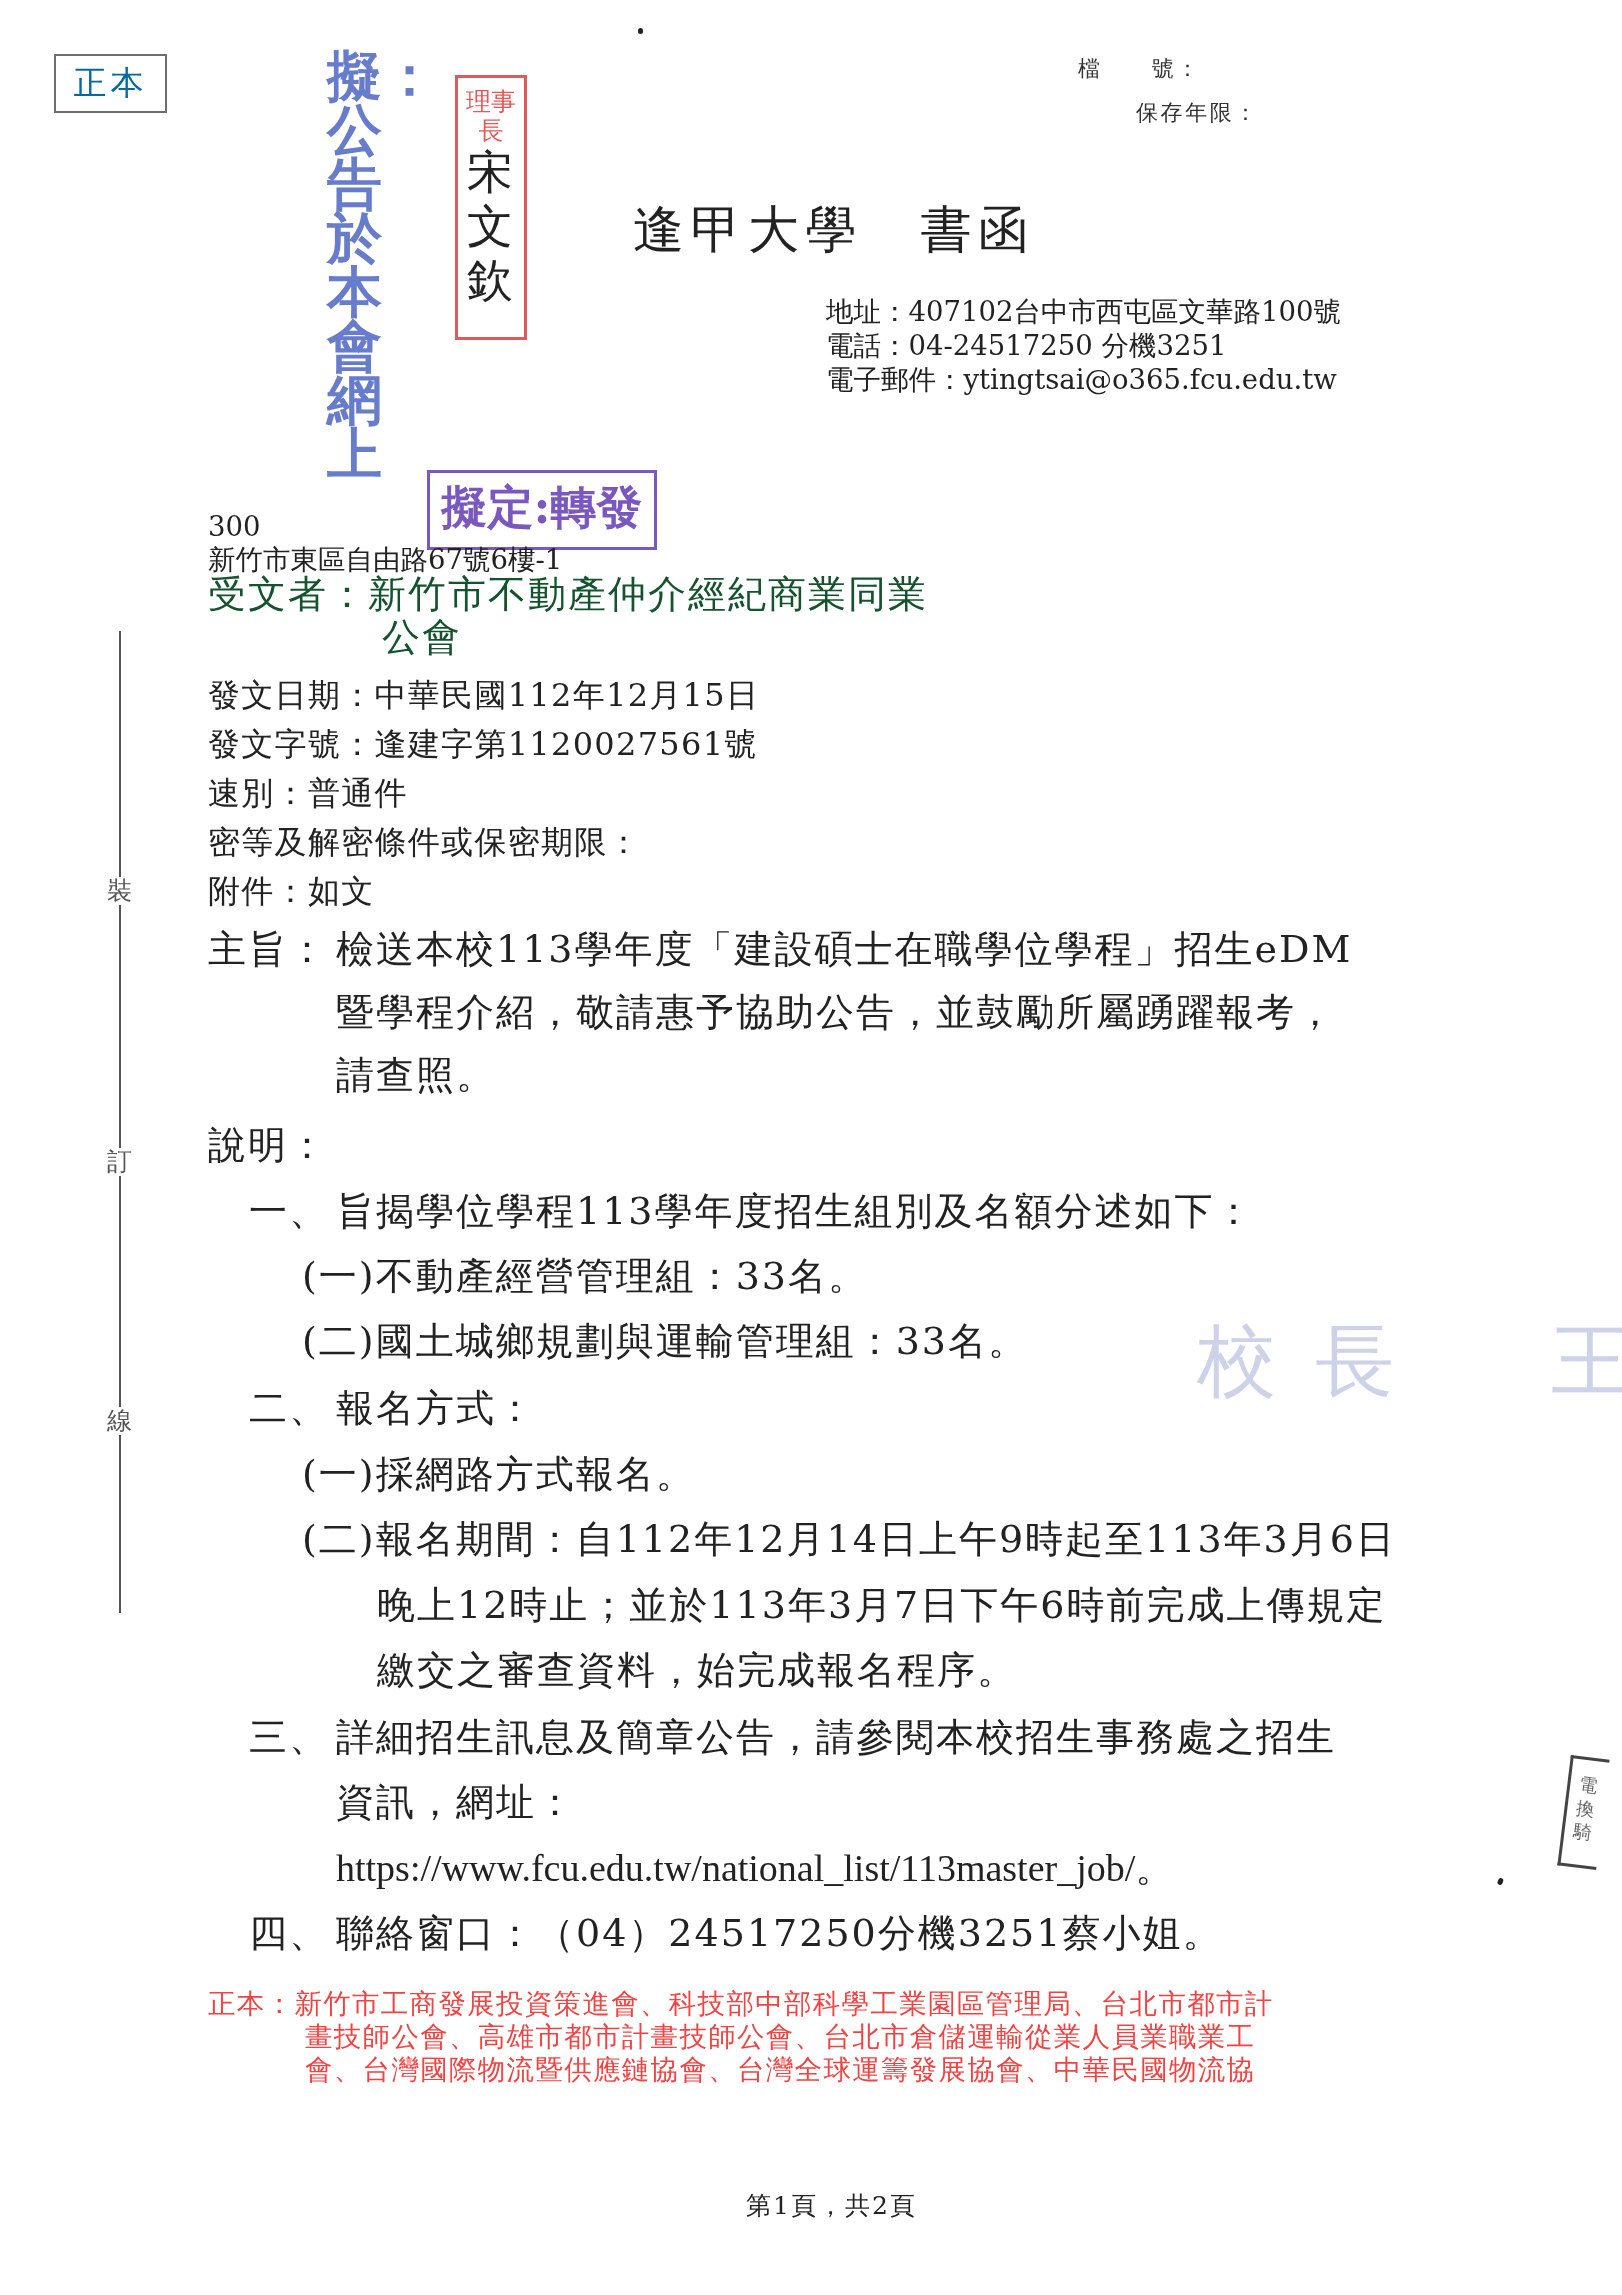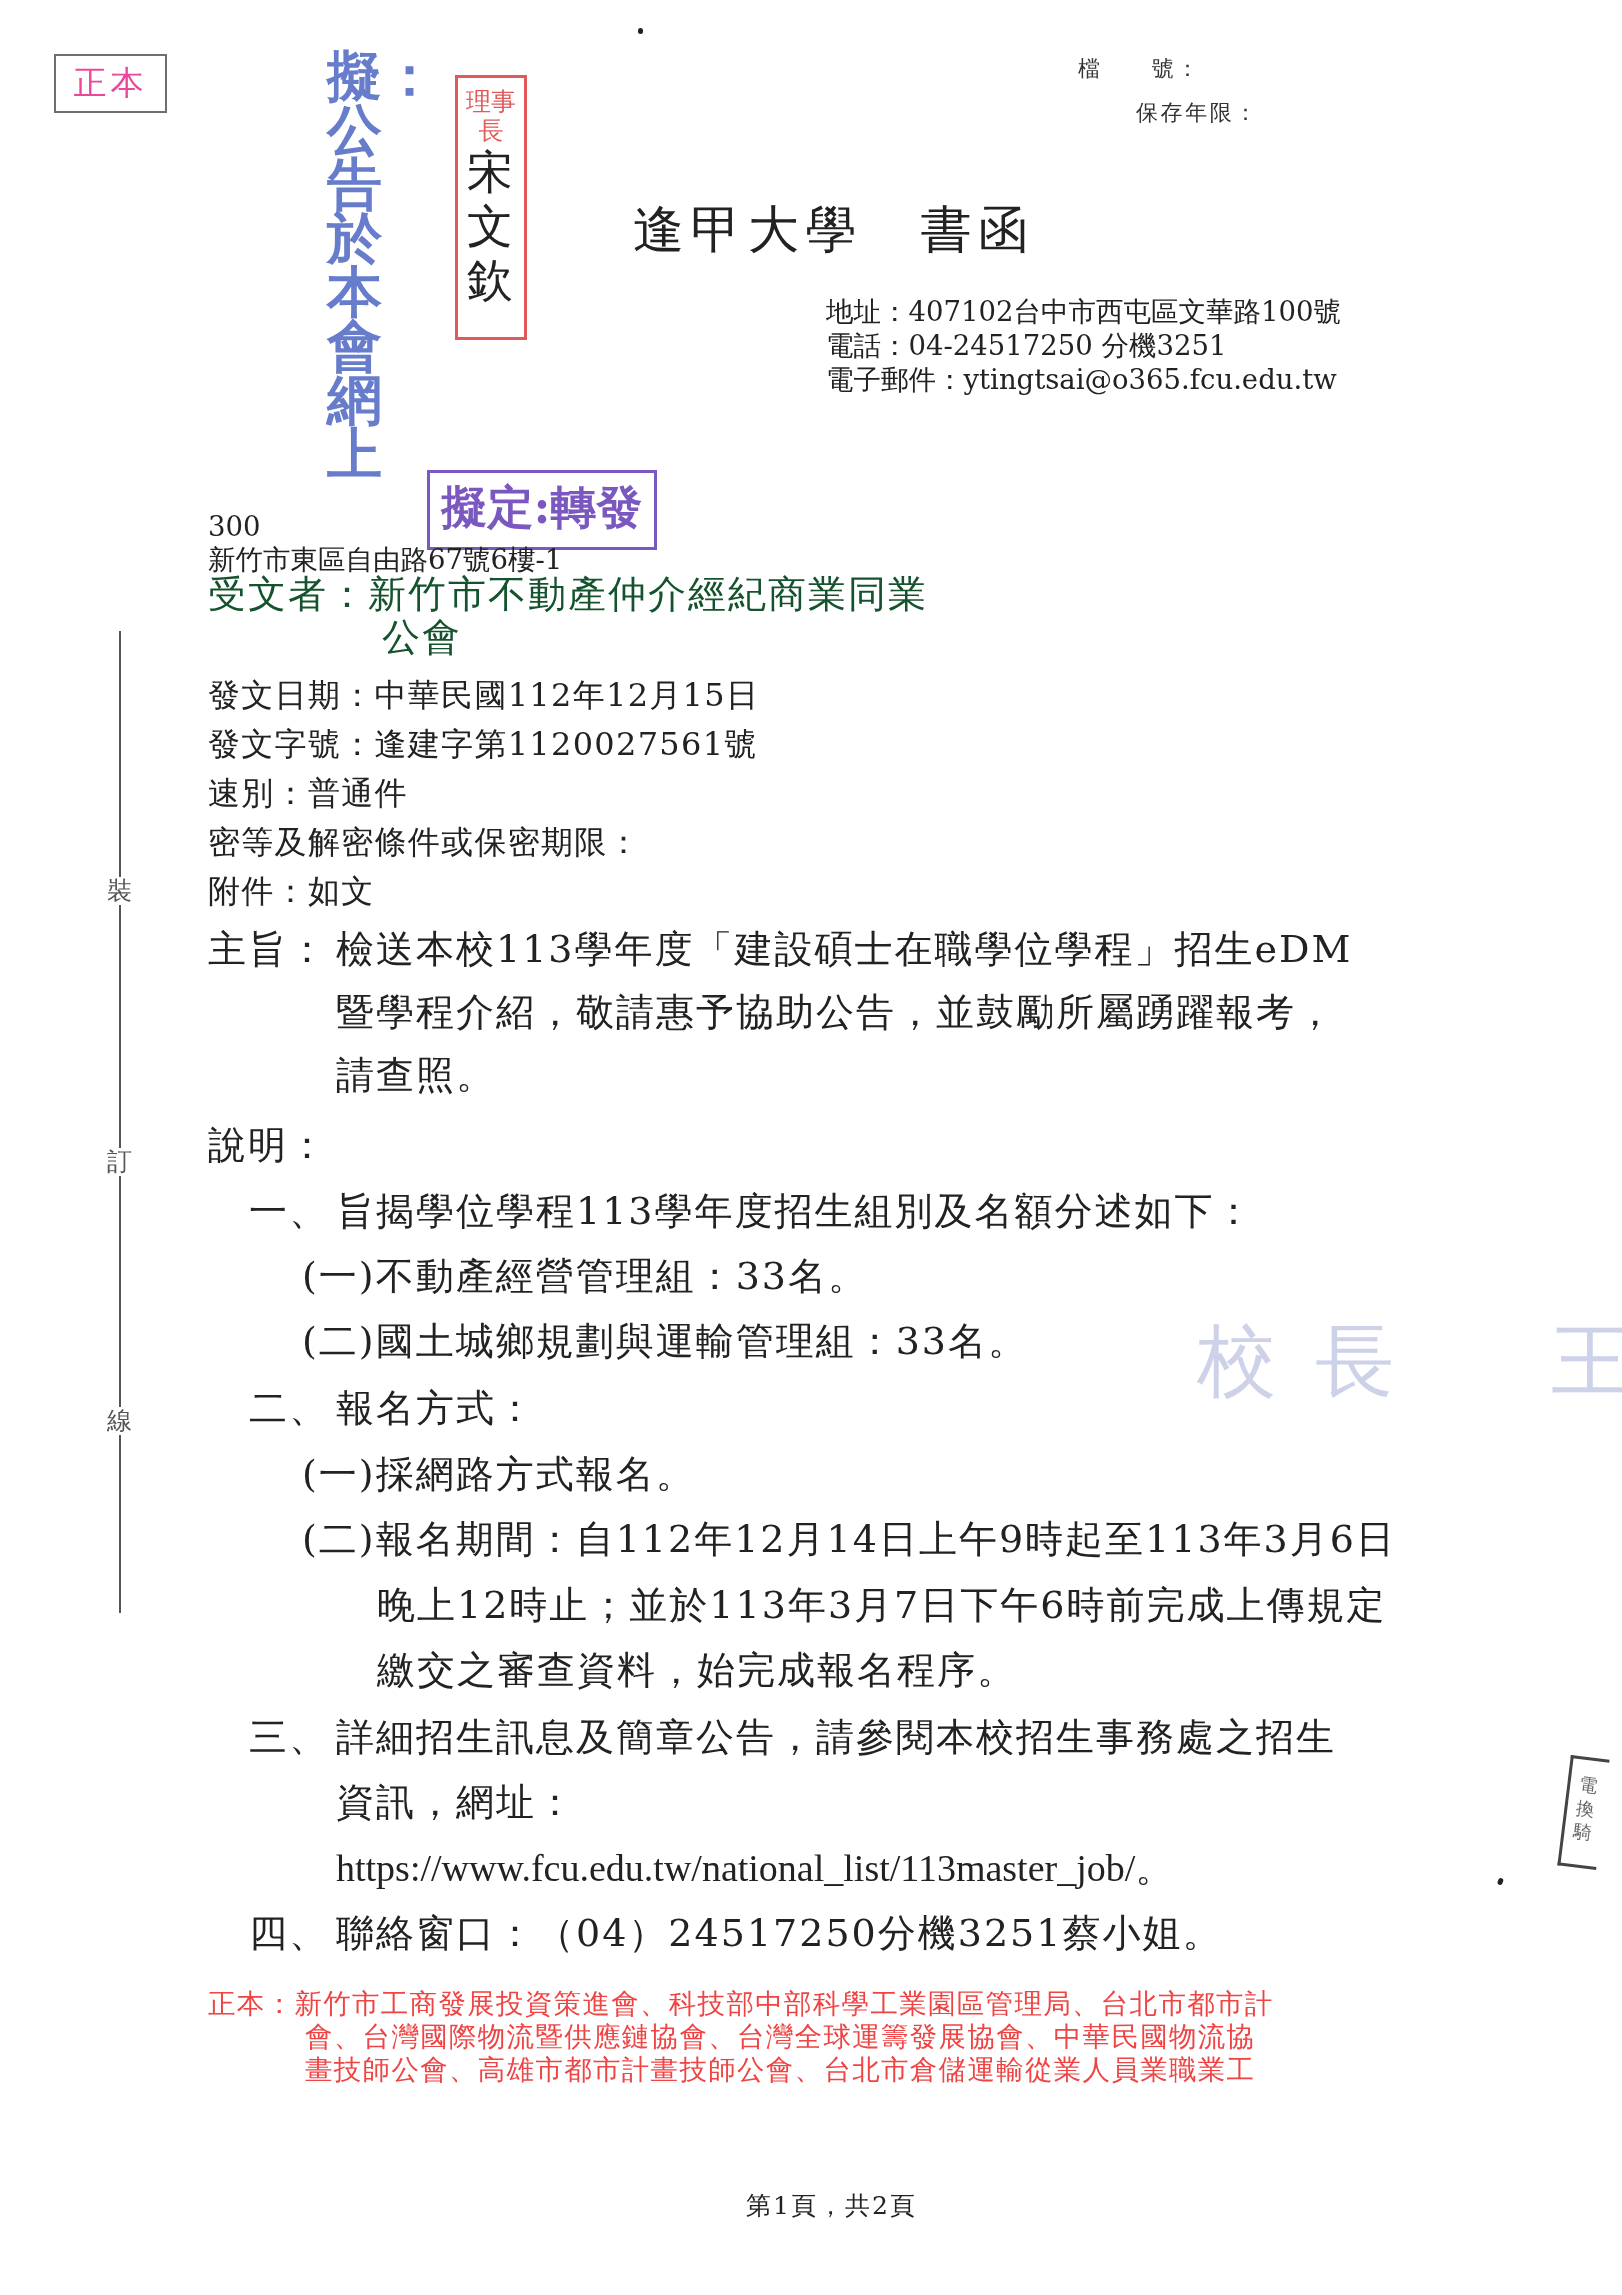--- a/index.html
+++ b/index.html
@@ -6,21 +6,21 @@
   body {
     width: 1622px; height: 2295px; position: relative; overflow: hidden;
     font-family: "DejaVu Serif", "Liberation Serif", serif; color: #1e1e1e;
   }
   .abs { position: absolute; white-space: nowrap; }
 
   
   .copy-box {
     left: 54px; top: 54px; width: 113px; height: 59px;
     border: 2.6px solid #6e6e6e; box-sizing: border-box;
-    font-size: 33px; line-height: 54px; text-align: center; color: #ec4899;
+    font-size: 33px; line-height: 54px; text-align: center; color: #0369a1;
     letter-spacing: 3.9px;
   }
 
   
   .meta { font-size: 22px; color: #333; letter-spacing: 2.6px; }
   .meta-file { left: 1078px; top: 54px; }
   .meta-retain { left: 1136px; top: 98px; }
 
   
   .blue-vert {
@@ -147,18 +147,18 @@
 <div class="abs big" style="left:336px;top:1847px;font-family:'Liberation Serif',serif;letter-spacing:0;">https://www.fcu.edu.tw/national_list/113master_job/。</div>
 
 <div class="abs big" style="left:249px;top:1912px;">四、</div>
 <div class="abs big" style="left:336px;top:1912px;">聯絡窗口：（04）24517250分機3251蔡小姐。</div>
 
 <div class="abs seam">電換騎</div>
 <div class="abs dot" style="left:1498px;top:1878px;transform:rotate(20deg);"></div>
 
 <div class="abs cc">
   <span>正本：</span><span>新竹市工商發展投資策進會、科技部中部科學工業園區管理局、台北市都市計</span>
+  <span class="indent">畫技師公會、高雄市都市計畫技師公會、台北市倉儲運輸從業人員業職業工</span>
   <span class="indent">會、台灣國際物流暨供應鏈協會、台灣全球運籌發展協會、中華民國物流協</span>
-  <span class="indent">畫技師公會、高雄市都市計畫技師公會、台北市倉儲運輸從業人員業職業工</span>
 </div>
 
 <div class="abs footer">第1頁，共2頁</div>
 
 
 </body></html>

